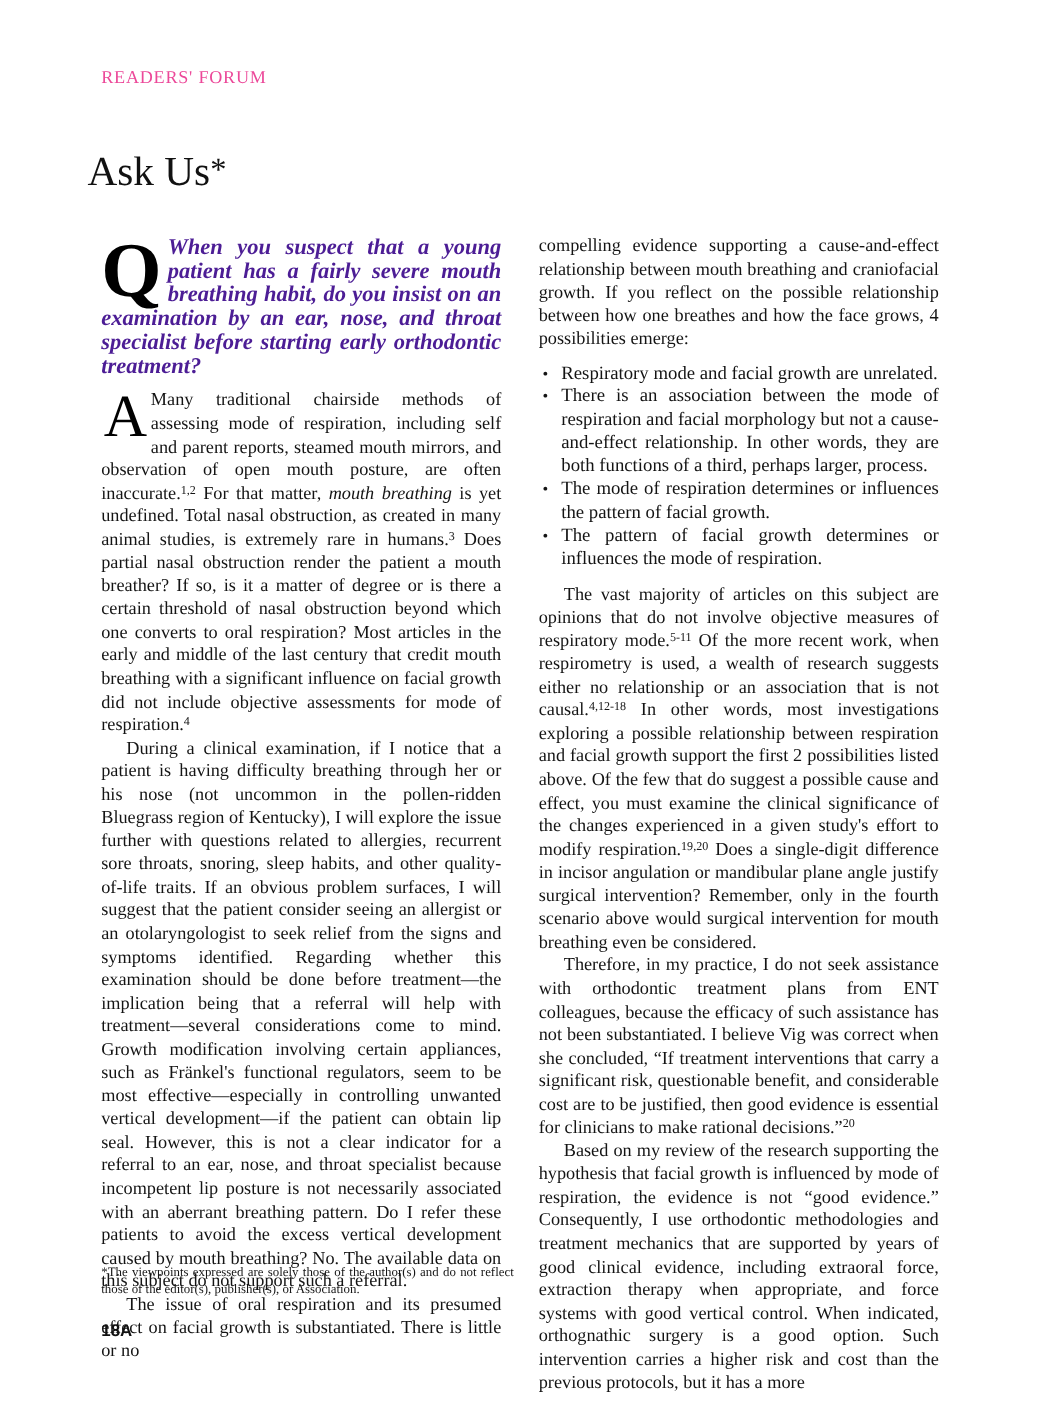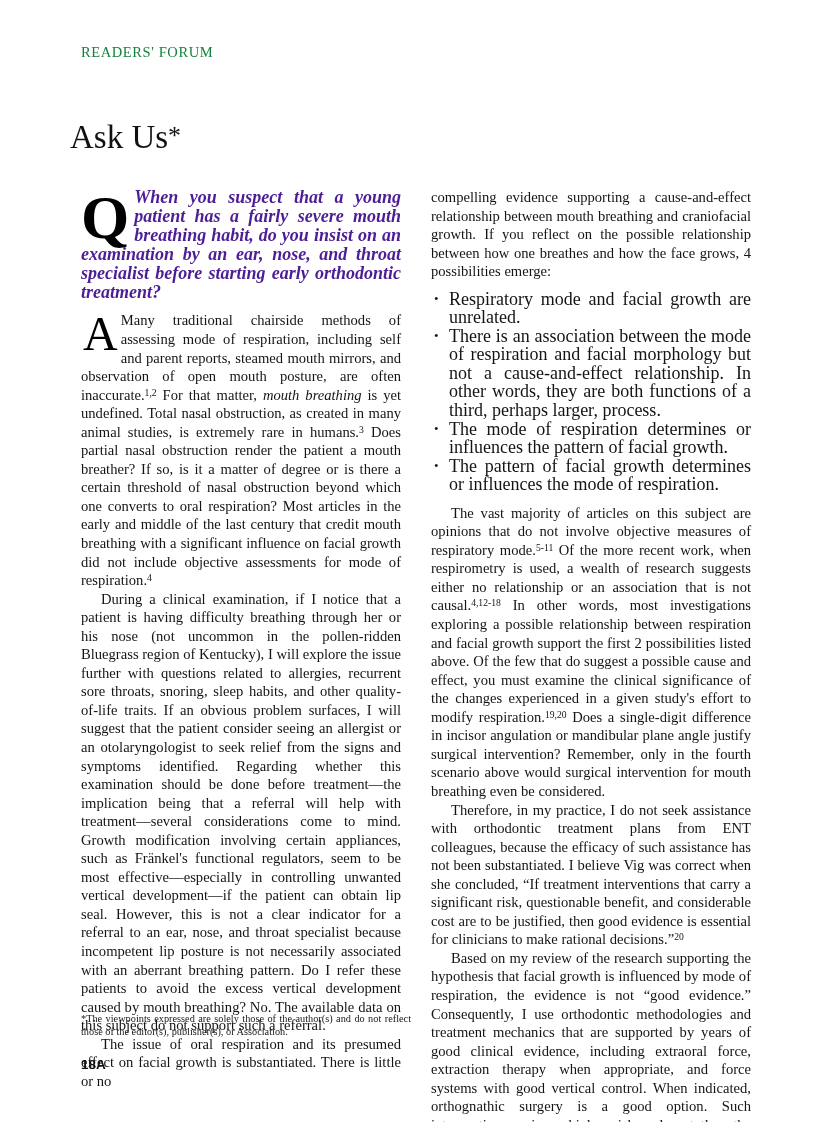--- a/index.html
+++ b/index.html
@@ -20,24 +20,24 @@
     left: 0; top: 0;
     width: 838px;
     height: 1122px;
     background: #ffffff;
   }
 
   
   .running-head {
     position: absolute;
     left: 81px;
-    top: 44px;
+    top: 54px;
     font-size: 14.5px;
     letter-spacing: 0.6px;
-    color: #15803d;
+    color: #ec4899;
     white-space: nowrap;
   }
 
   
   .article-title {
     position: absolute;
     left: 70px;
     top: 117px;
     font-size: 33px;
     line-height: 38px;
@@ -109,21 +109,21 @@
   .gap-para { margin-top: 10px !important; }
 
   
   ul.bullets {
     margin: 9px 0 0 0;
     padding: 0 0 0 16px;
     list-style: none;
   }
   ul.bullets li {
     position: relative;
-    font-size: 18px;
+    font-size: 15px;
     line-height: 18.55px;
     text-align: justify;
     margin-bottom: 0px;
     color: #141414;
     padding-left: 2px;
   }
   ul.bullets li::before {
     content: "\2022";
     position: absolute;
     left: -13px;

